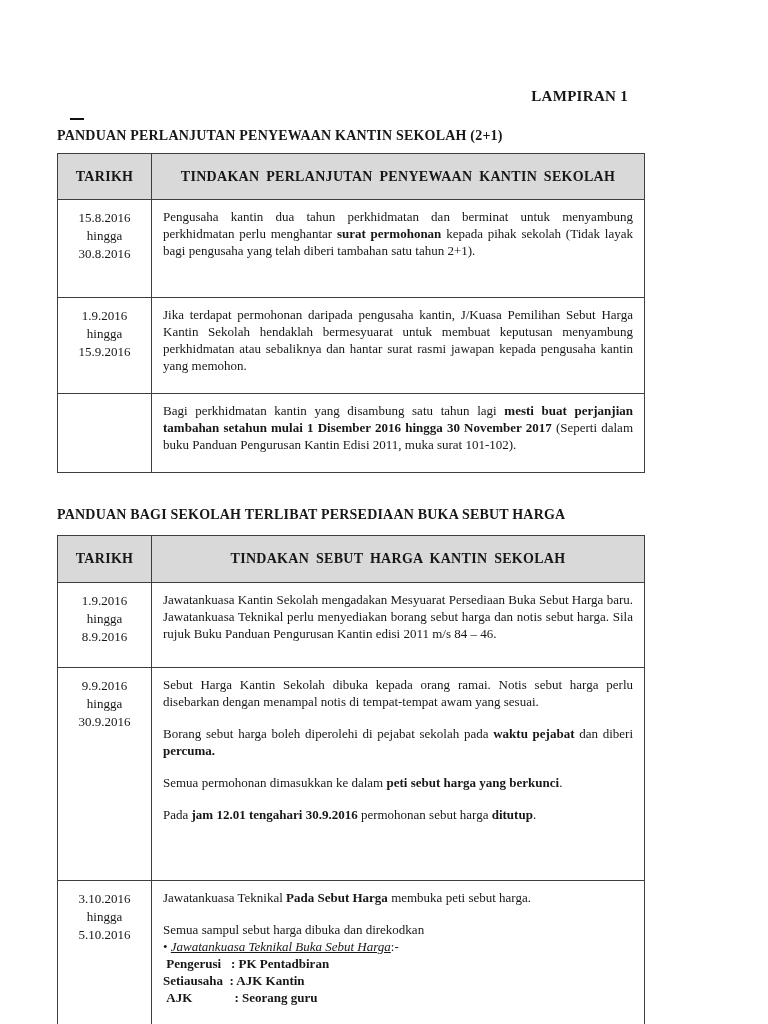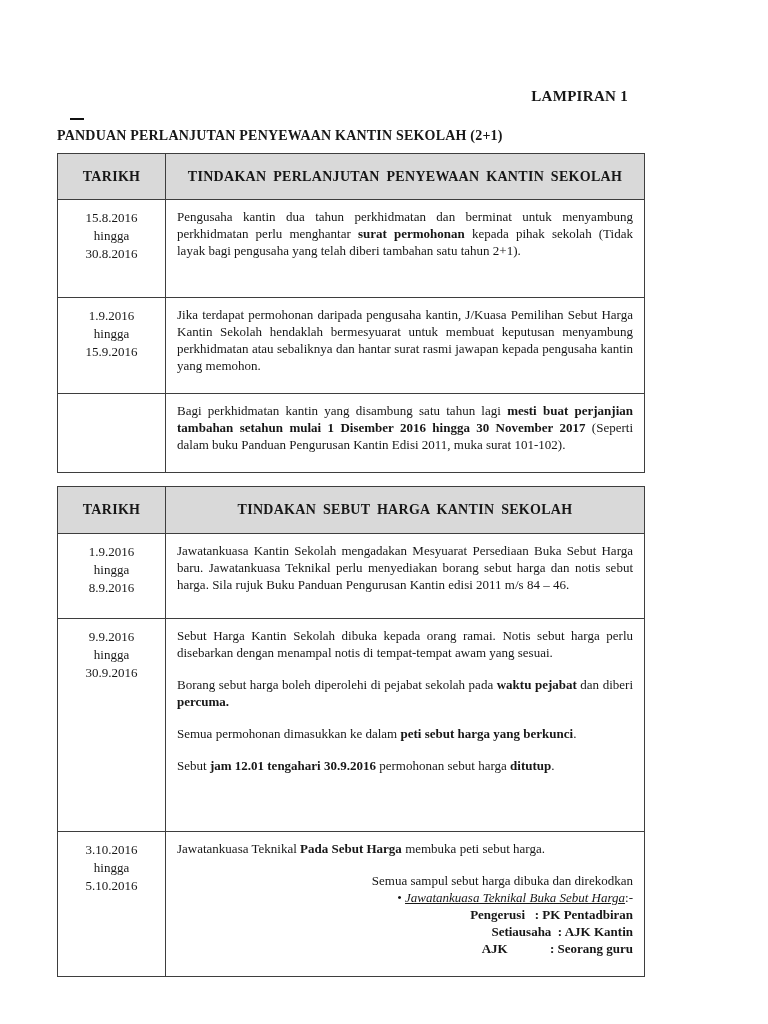--- a/index.html
+++ b/index.html
@@ -55,21 +55,21 @@
   }
   .doc-table th{
     background:var(--header-bg);
     font-size:14px;
     font-weight:bold;
     text-align:center;
     vertical-align:middle;
     letter-spacing:0.3px;
     word-spacing:3px;
   }
-  .col-date{width:108px;}
+  .col-date{width:94px;}
   #table1 thead tr{height:46px;}
   #table1 tbody tr:nth-child(1){height:98px;}
   #table1 tbody tr:nth-child(2){height:90px;}
   #table1 tbody tr:nth-child(3){height:76px;}
   #table2 thead tr{height:47px;}
   #table2 tbody tr:nth-child(1){height:85px;}
   #table2 tbody tr:nth-child(2){height:213px;}
   #table2 tbody tr:nth-child(3){height:143px;}
   td.date-cell{
     text-align:center;
@@ -78,21 +78,21 @@
     line-height:18px;
     white-space:pre-line;
   }
   td.action-cell{
     padding:8px 11px 19px 11px;
     font-size:13px;
     line-height:17px;
   }
   .para{text-align:justify;}
   .para + .para{margin-top:15px;}
-  .para.pre{white-space:pre-wrap;text-align:right;}
+  .para.pre{white-space:pre-wrap;text-align:left;}
   .b{font-weight:bold;}
   .u{text-decoration:underline;font-style:italic;}
 </style>
 </head>
 <body>
 
 <div class="page">
   <div class="corner">LAMPIRAN 1</div>
   <div class="dash-mark"></div>
   <div class="doc-title">PANDUAN PERLANJUTAN PENYEWAAN KANTIN SEKOLAH (2+1)</div>
@@ -121,20 +121,21 @@
           </td>
         </tr>
         <tr>
           <td class="date-cell"></td>
           <td class="action-cell">
             <div class="para"><span>Bagi perkhidmatan kantin yang disambung satu tahun lagi </span><span class="b">mesti buat perjanjian tambahan setahun mulai 1 Disember 2016 hingga 30 November 2017</span><span> (Seperti dalam buku Panduan Pengurusan Kantin Edisi 2011, muka surat 101-102).</span></div>
           </td>
         </tr>
       </tbody>
     </table>
+  <div class="doc-title t2">PANDUAN BAGI SEKOLAH TERLIBAT PERSEDIAAN BUKA SEBUT HARGA</div>
   <table class="doc-table" id="table2">
       <thead>
         <tr>
           <th class="col-date">TARIKH</th>
           <th class="col-action">TINDAKAN SEBUT HARGA KANTIN SEKOLAH</th>
         </tr>
       </thead>
       <tbody>
         <tr>
           <td class="date-cell">1.9.2016
@@ -145,21 +146,21 @@
           </td>
         </tr>
         <tr>
           <td class="date-cell">9.9.2016
 hingga
 30.9.2016</td>
           <td class="action-cell">
             <div class="para"><span>Sebut Harga Kantin Sekolah dibuka kepada orang ramai. Notis sebut harga perlu disebarkan dengan menampal notis di tempat-tempat awam yang sesuai.</span></div>
             <div class="para"><span>Borang sebut harga boleh diperolehi di pejabat sekolah pada </span><span class="b">waktu pejabat</span><span> dan diberi </span><span class="b">percuma.</span></div>
             <div class="para"><span>Semua permohonan dimasukkan ke dalam </span><span class="b">peti sebut harga yang berkunci</span><span>.</span></div>
-            <div class="para"><span>Sebut </span><span class="b">jam 12.01 tengahari 30.9.2016</span><span> permohonan sebut harga </span><span class="b">ditutup</span><span>.</span></div>
+            <div class="para"><span>Pada </span><span class="b">jam 12.01 tengahari 30.9.2016</span><span> permohonan sebut harga </span><span class="b">ditutup</span><span>.</span></div>
           </td>
         </tr>
         <tr>
           <td class="date-cell">3.10.2016
 hingga
 5.10.2016</td>
           <td class="action-cell">
             <div class="para"><span>Jawatankuasa Teknikal </span><span class="b">Pada Sebut Harga</span><span> membuka peti sebut harga.</span></div>
             <div class="para pre"><span>Semua sampul sebut harga dibuka dan direkodkan
 • </span><span class="u">Jawatankuasa Teknikal Buka Sebut Harga</span><span>:-

